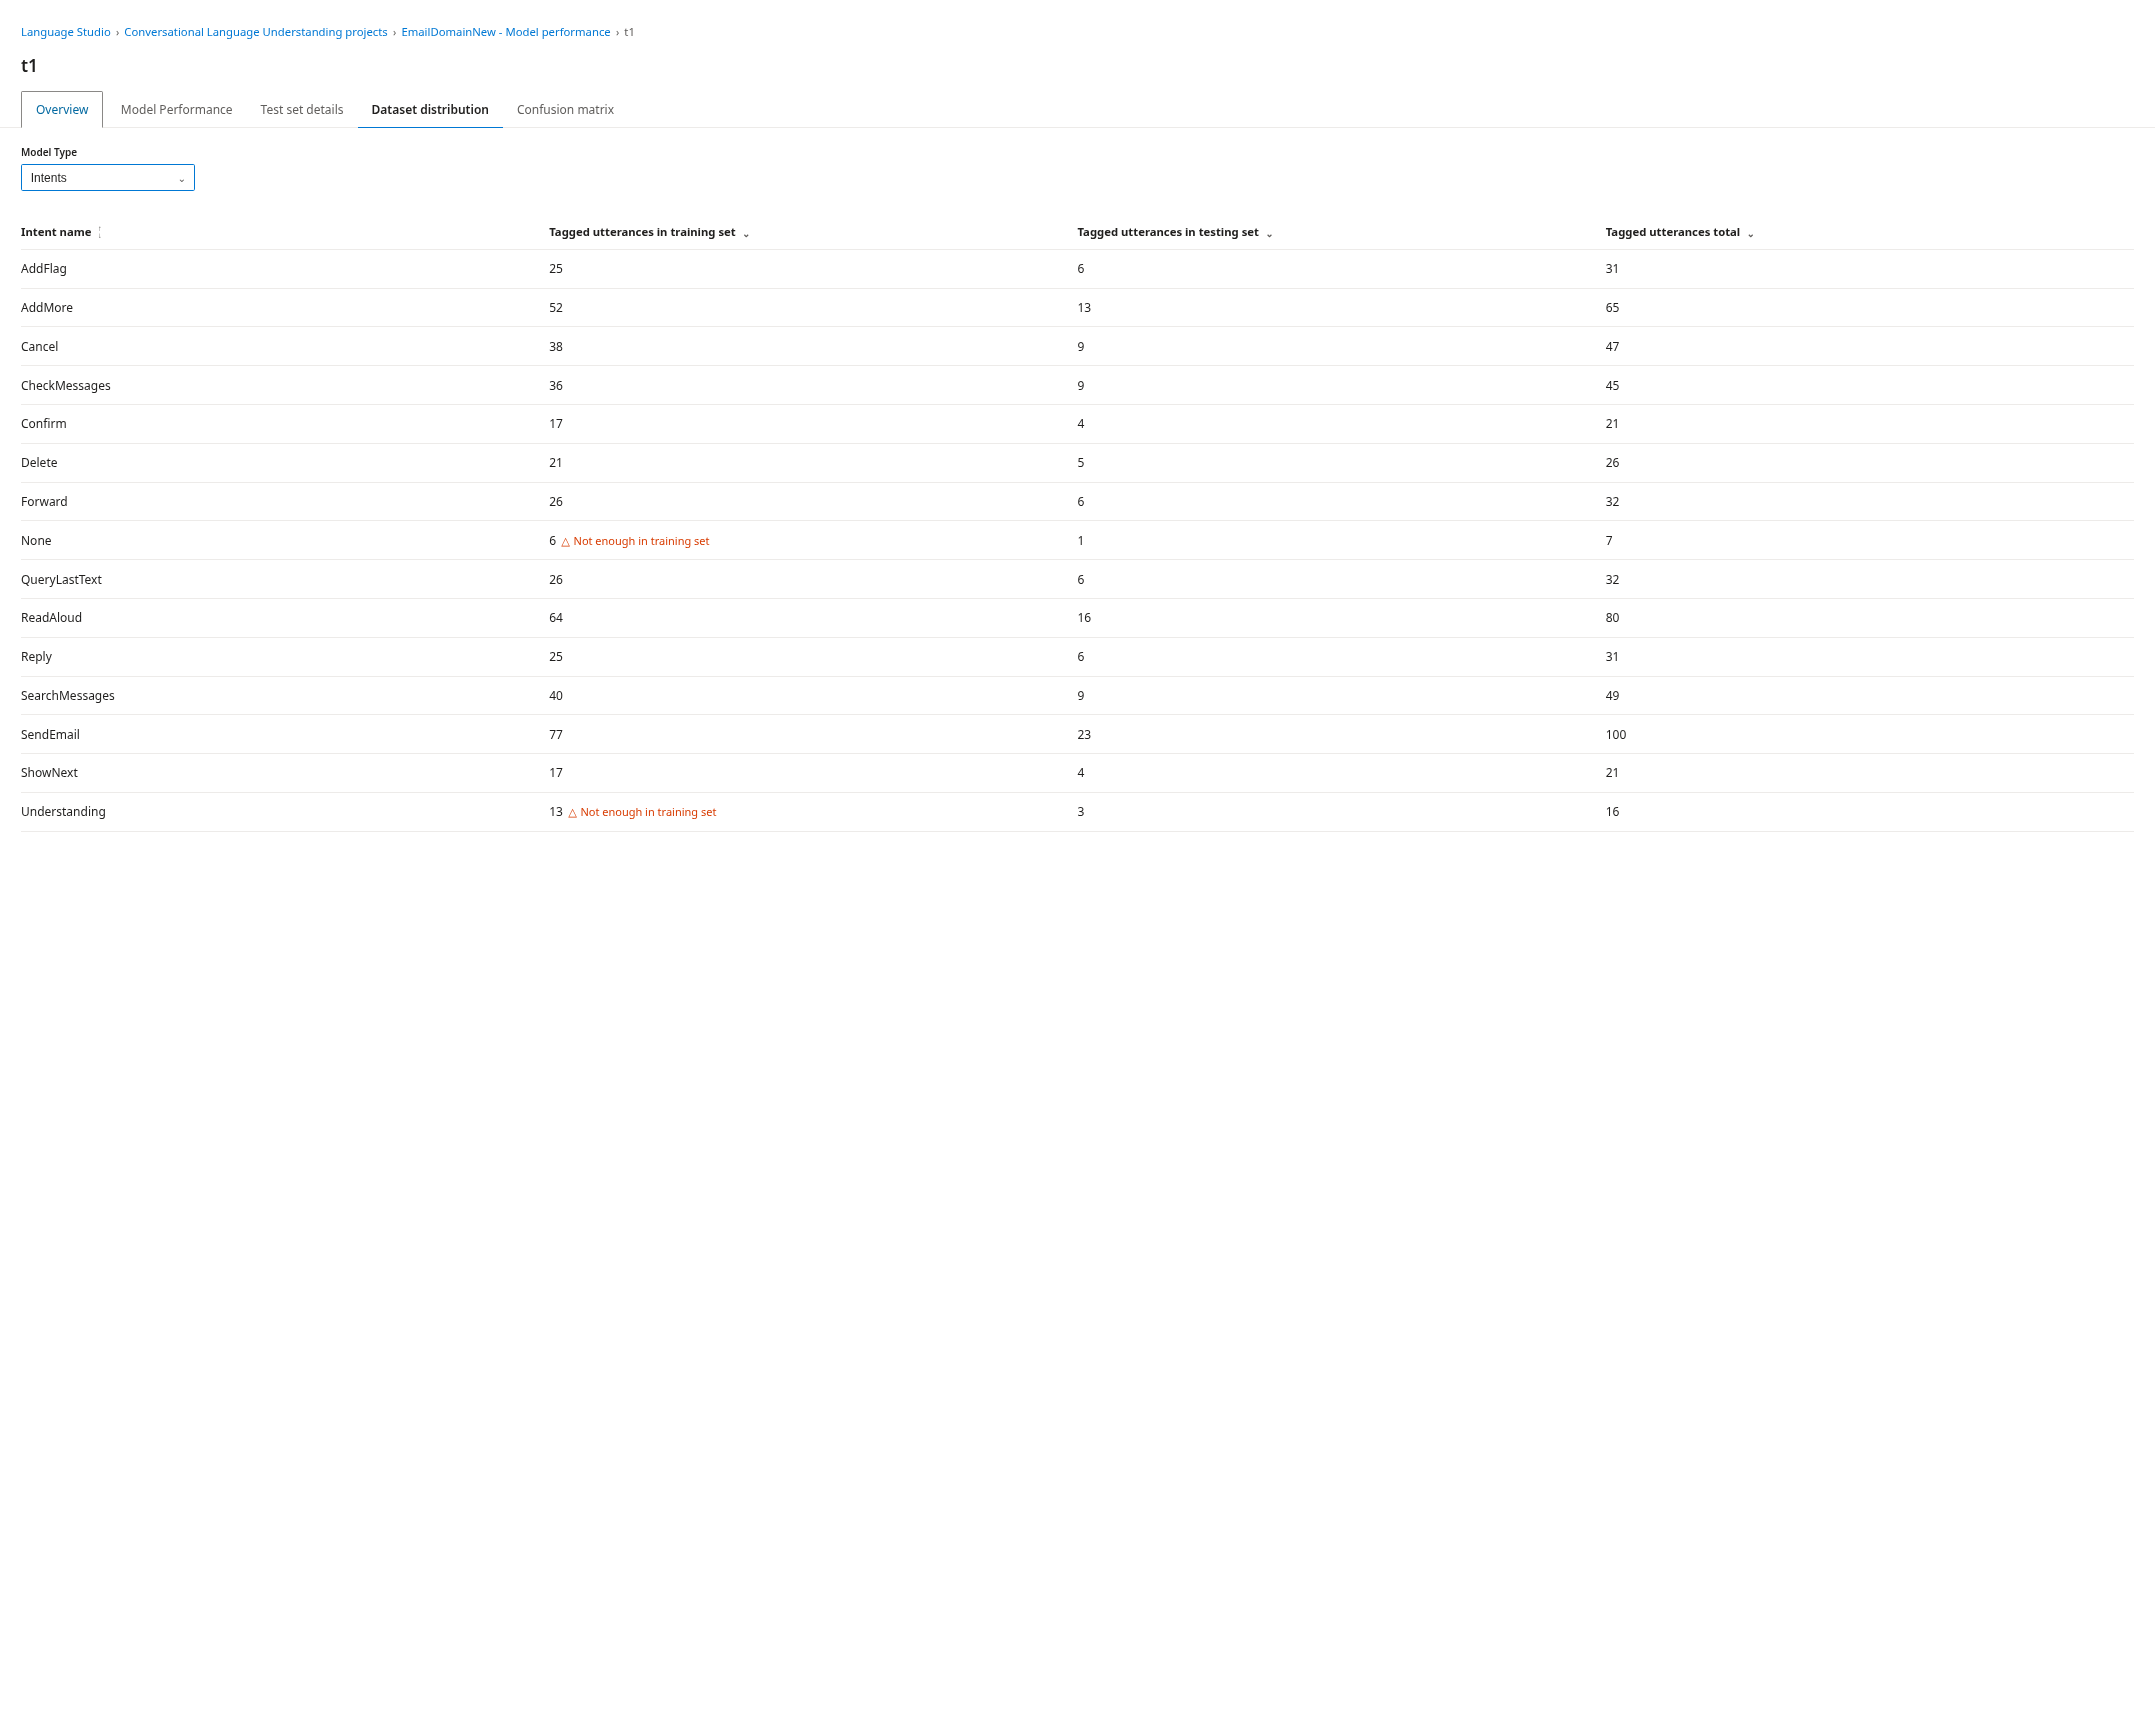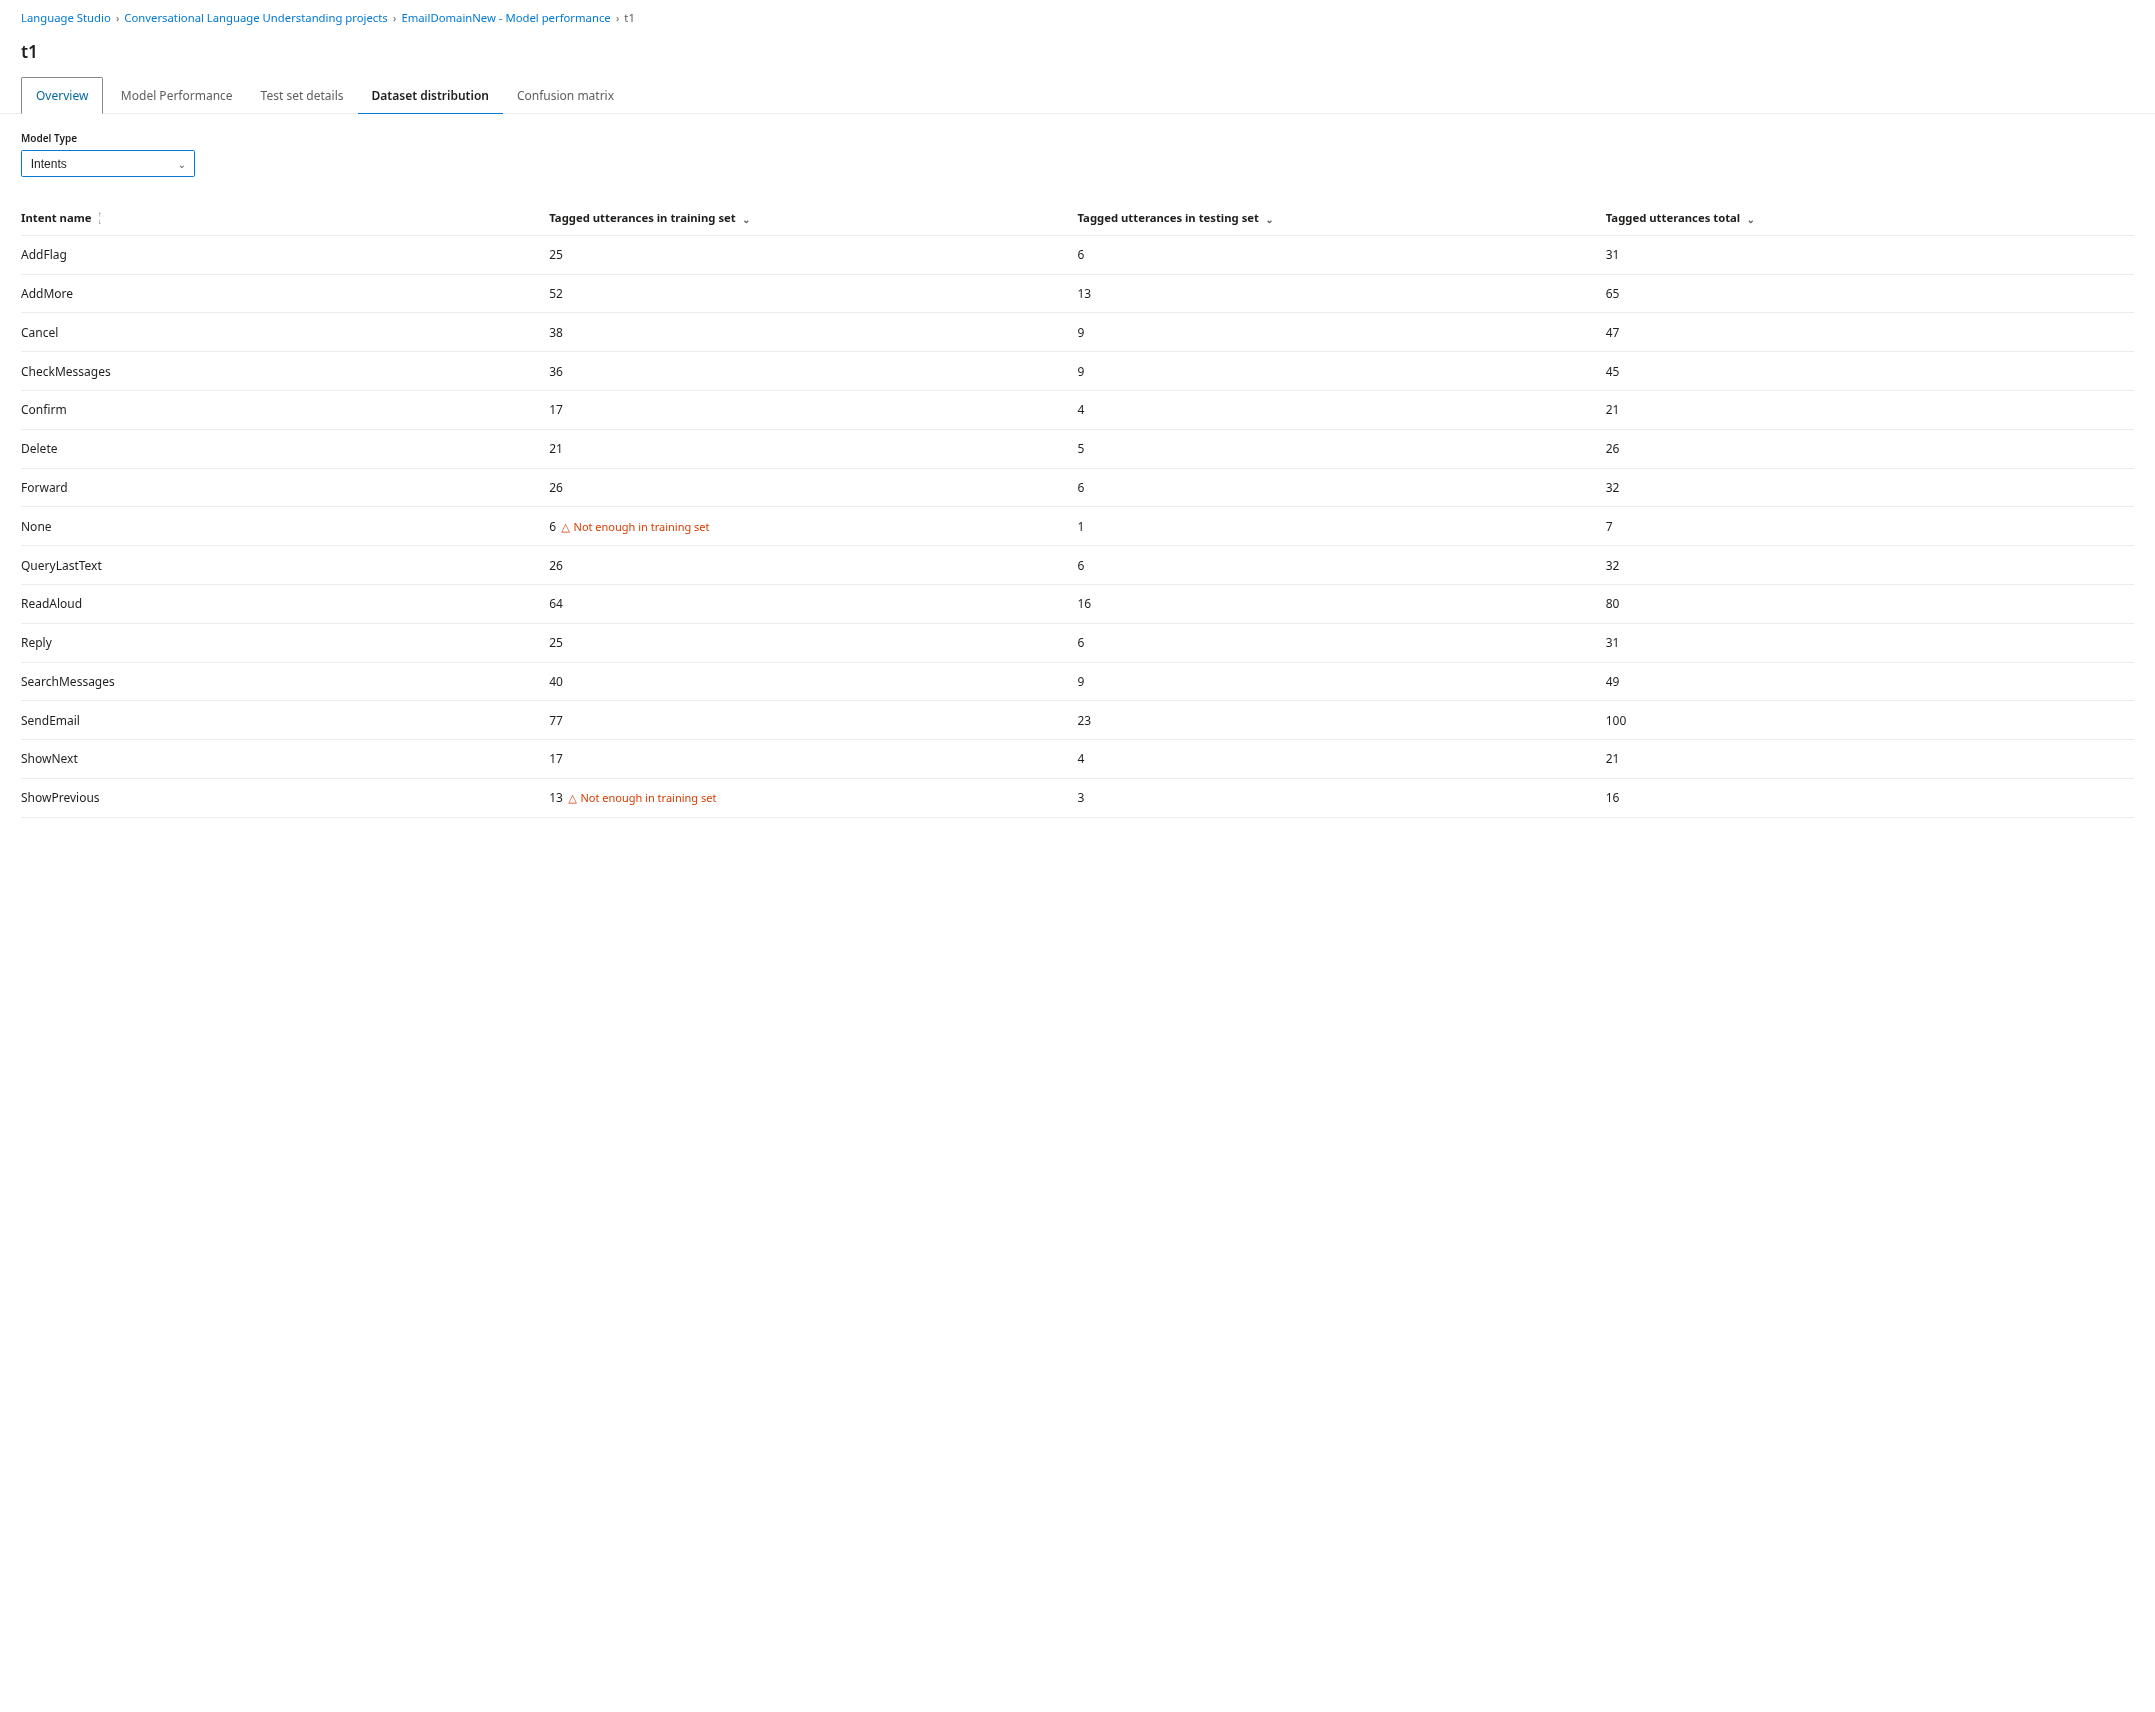--- a/index.html
+++ b/index.html
@@ -10,20 +10,21 @@
       background: #fff;
       padding: 0;
     }
     .breadcrumb {
       display: flex;
       align-items: center;
       gap: 5.2px;
       padding: 10.4px 21px 7px;
       font-size: 11.3px;
       color: #0078d4;
+      margin-top: 14px;
     }
     .breadcrumb span {
       color: #605e5c;
     }
     .breadcrumb a {
       color: #0078d4;
       text-decoration: none;
       cursor: pointer;
     }
     .breadcrumb .sep { color: #605e5c; font-size: 10.4px; }
@@ -300,21 +301,21 @@
           <td>23</td>
           <td>100</td>
         </tr>
         <tr>
           <td>ShowNext</td>
           <td>17</td>
           <td>4</td>
           <td>21</td>
         </tr>
         <tr>
-          <td>ShowPrevious</td>
+          <td>Understanding</td>
           <td>13<span class="warning-badge">
               <span class="warning-icon">△</span>
               <span>Not enough in training set</span>
             </span></td>
           <td>3</td>
           <td>16</td>
         </tr>
       </tbody>
   </table>
 </div>

